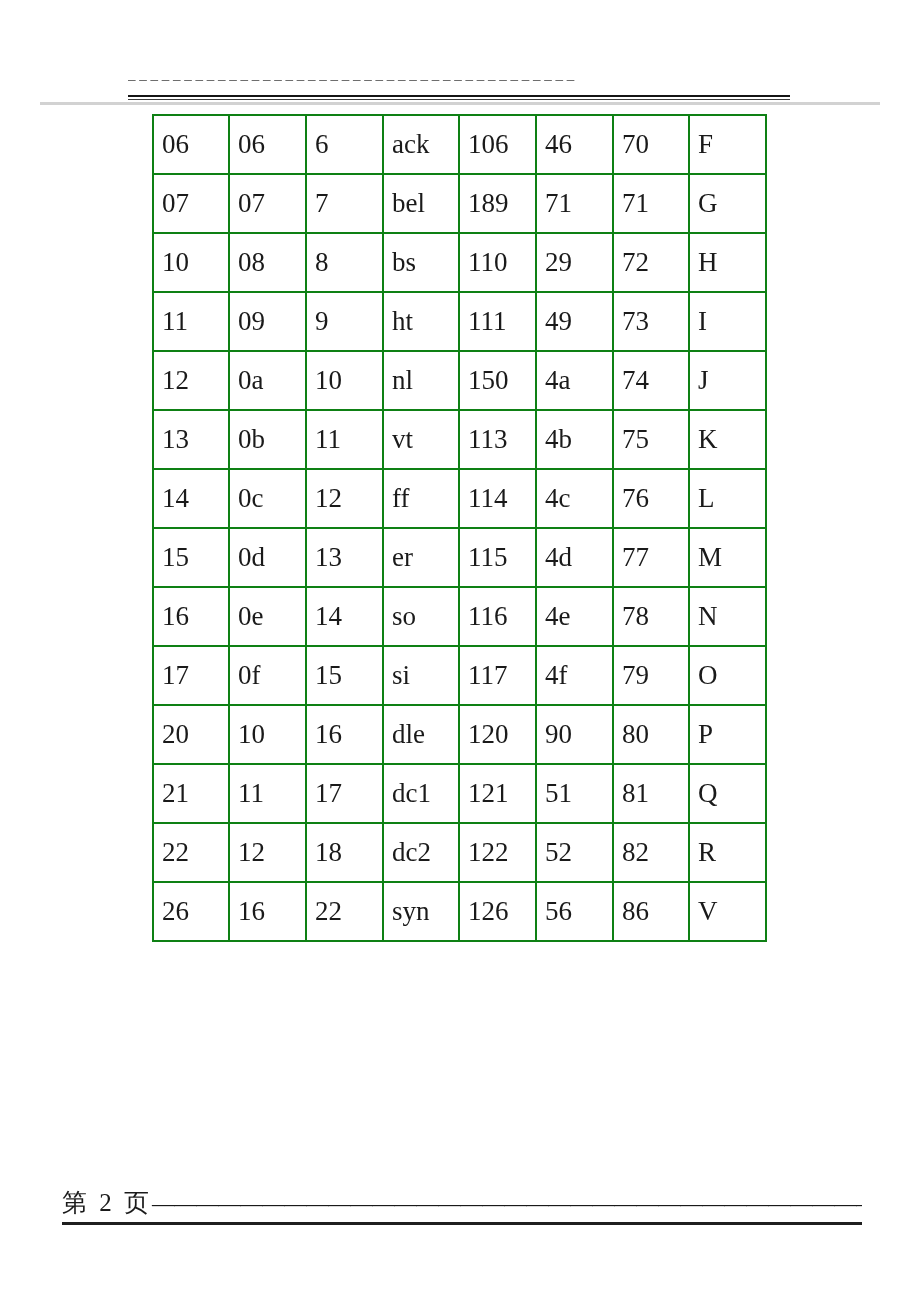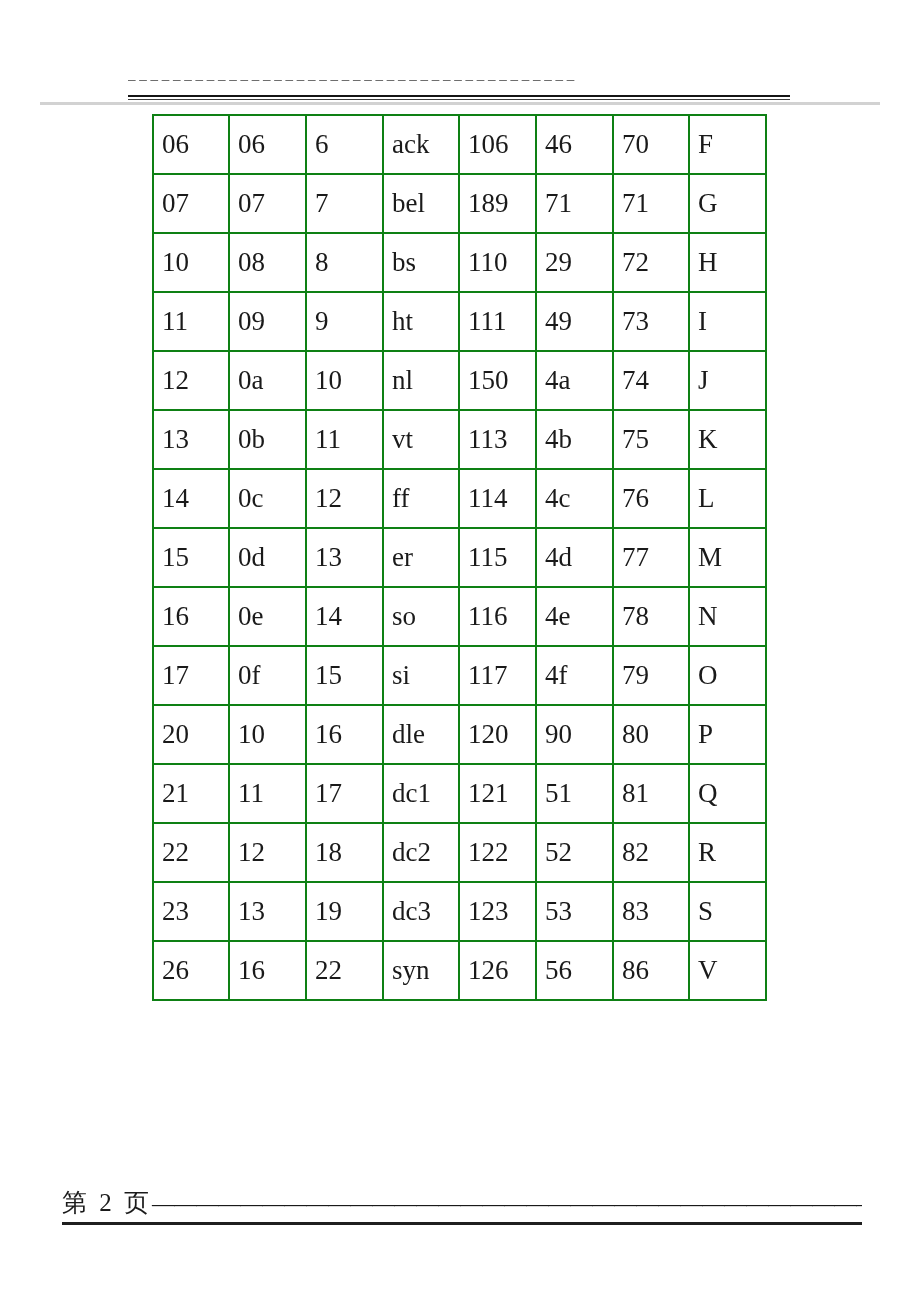--- a/index.html
+++ b/index.html
@@ -279,30 +279,20 @@
           <td>22</td>
           <td>12</td>
           <td class="red-cell">18</td>
           <td>dc2</td>
           <td>122</td>
           <td>52</td>
           <td class="red-cell">82</td>
           <td>R</td>
         </tr>
         <tr>
-          <td>23</td>
-          <td>13</td>
-          <td class="red-cell">19</td>
-          <td>dc3</td>
-          <td>123</td>
-          <td>53</td>
-          <td class="red-cell">83</td>
-          <td>S</td>
-        </tr>
-        <tr>
           <td>26</td>
           <td>16</td>
           <td class="red-cell">22</td>
           <td>syn</td>
           <td>126</td>
           <td>56</td>
           <td class="red-cell">86</td>
           <td>V</td>
         </tr>
       </tbody>

